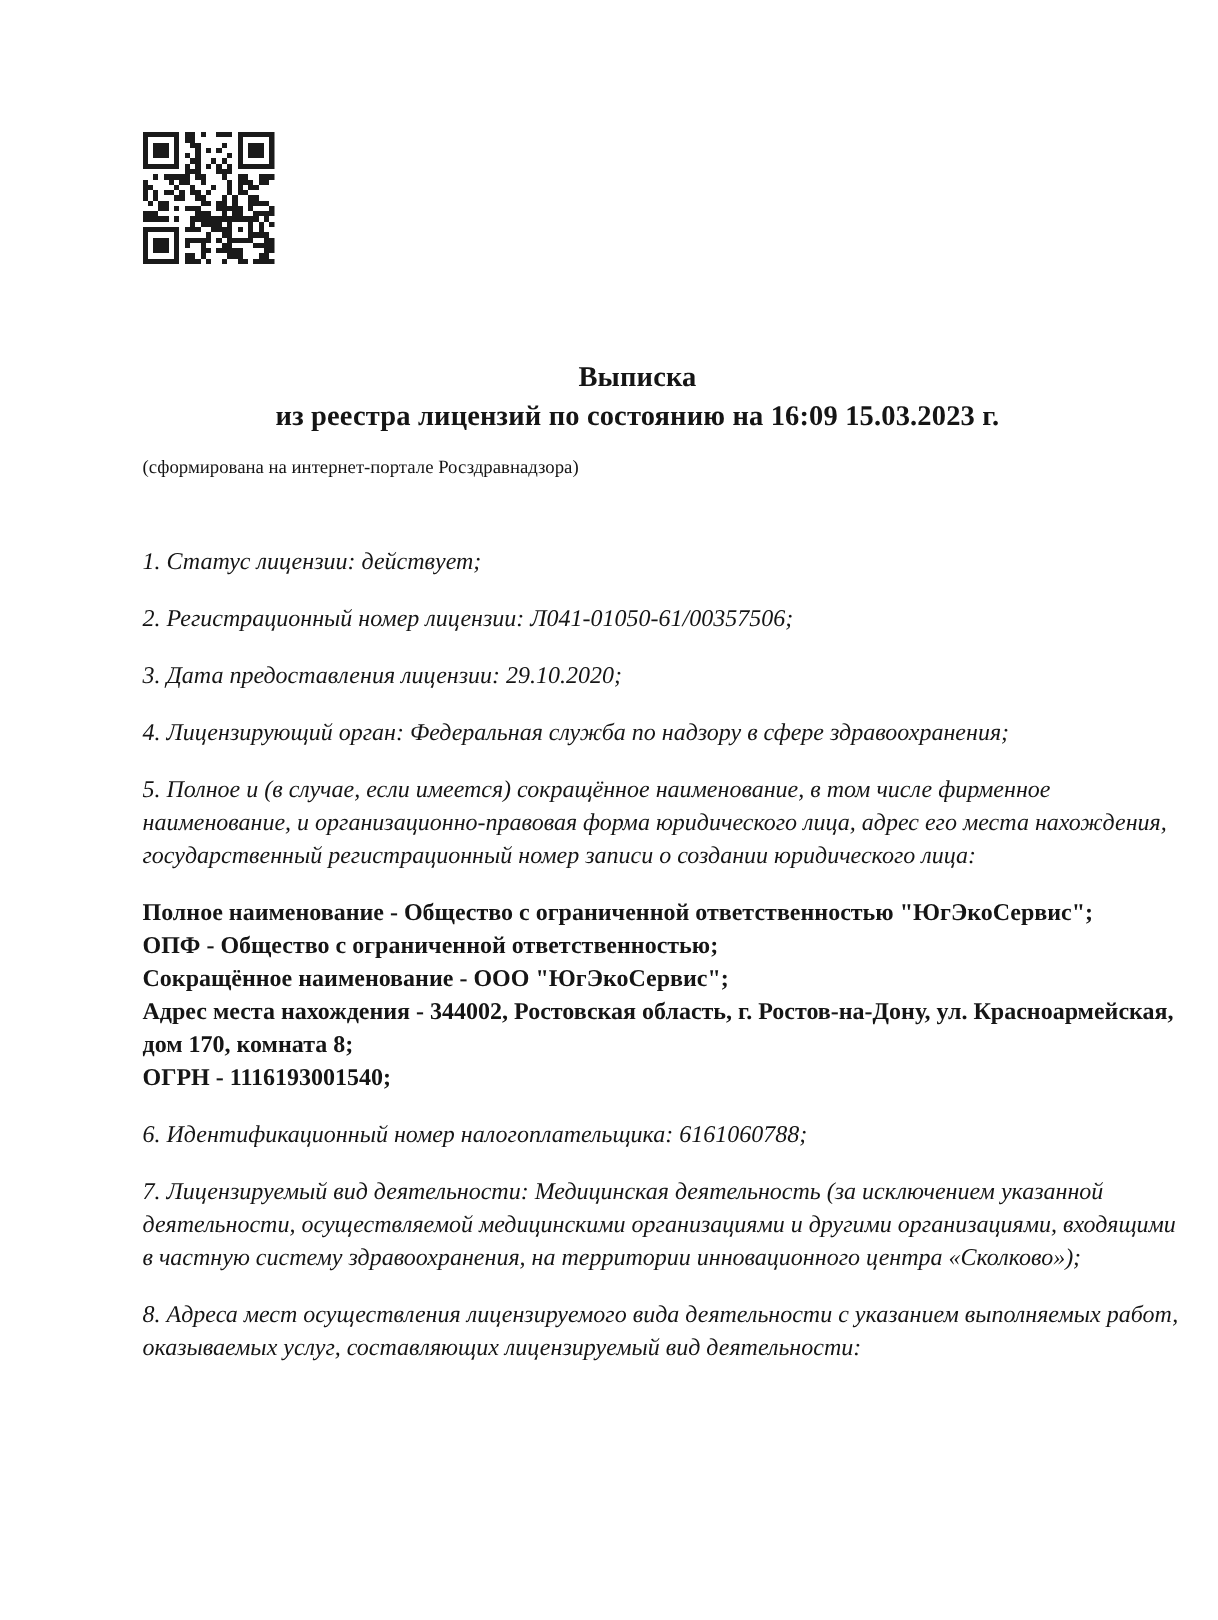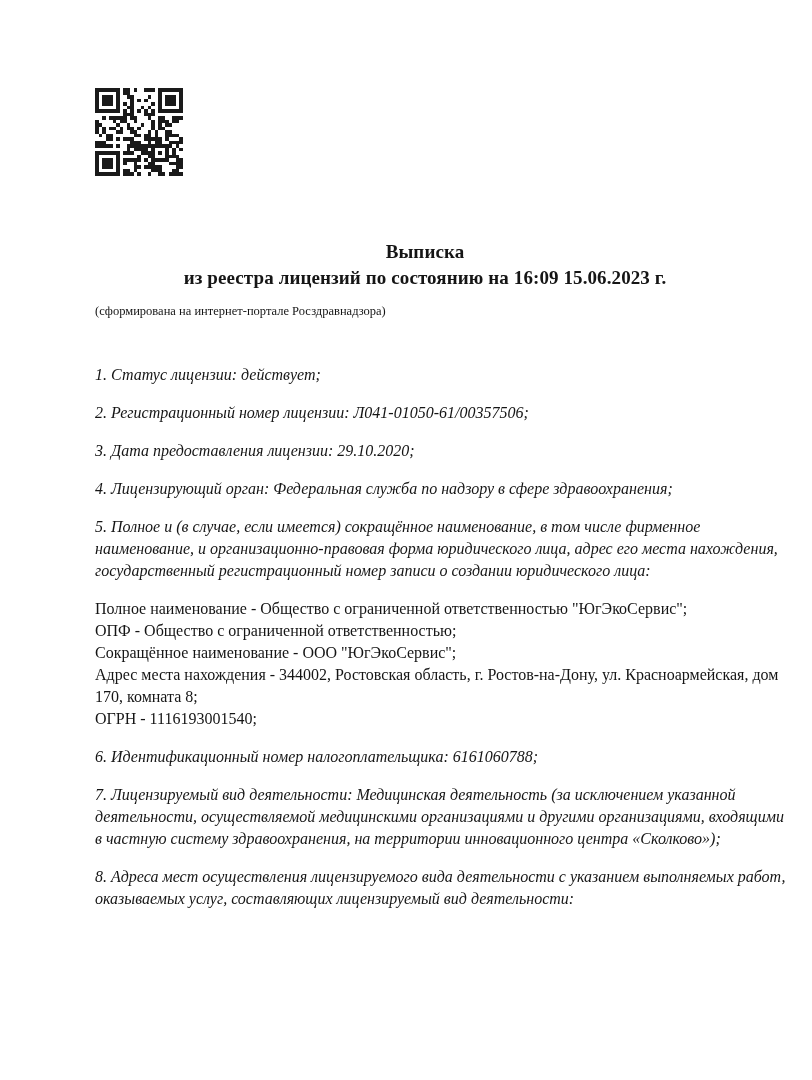--- a/index.html
+++ b/index.html
@@ -44,21 +44,21 @@
   .body {
     position: absolute;
     left: 95px;
     top: 344px;
     width: 694px;
     font-size: 16px;
     line-height: 22px;
   }
   .body p { margin: 0 0 16px 0; font-style: italic; }
   .company-block { margin: 0 0 16px 0; }
-  .company-block div { margin: 0; }
+  .company-block div { margin: 0; font-weight: bold; }
 </style>
 </head>
 <body>
 
 <div class="page">
 
   <div class="qr">
     <svg viewBox="0 0 25 25" shape-rendering="crispEdges">
         <rect x="0" y="0" width="1" height="1" fill="#1a1a1a"></rect>
         <rect x="1" y="0" width="1" height="1" fill="#1a1a1a"></rect>
@@ -377,21 +377,21 @@
         <rect x="19" y="24" width="1" height="1" fill="#1a1a1a"></rect>
         <rect x="21" y="24" width="1" height="1" fill="#1a1a1a"></rect>
         <rect x="22" y="24" width="1" height="1" fill="#1a1a1a"></rect>
         <rect x="23" y="24" width="1" height="1" fill="#1a1a1a"></rect>
         <rect x="24" y="24" width="1" height="1" fill="#1a1a1a"></rect>
       </svg>
   </div>
 
   <div class="title">
     <div>Выписка</div>
-    <div>из реестра лицензий по состоянию на 16:09 15.06.2023 г.</div>
+    <div>из реестра лицензий по состоянию на 16:09 15.03.2023 г.</div>
   </div>
 
   <div class="subtitle">(сформирована на интернет-портале Росздравнадзора)</div>
 
   <div class="body">
     <p>1. Статус лицензии: действует;</p>
     <p>2. Регистрационный номер лицензии: Л041-01050-61/00357506;</p>
     <p>3. Дата предоставления лицензии: 29.10.2020;</p>
     <p>4. Лицензирующий орган: Федеральная служба по надзору в сфере здравоохранения;</p>
     <p>5. Полное и (в случае, если имеется) сокращённое наименование, в том числе фирменное наименование, и организационно-правовая форма юридического лица, адрес его места нахождения, государственный регистрационный номер записи о создании юридического лица:</p>

